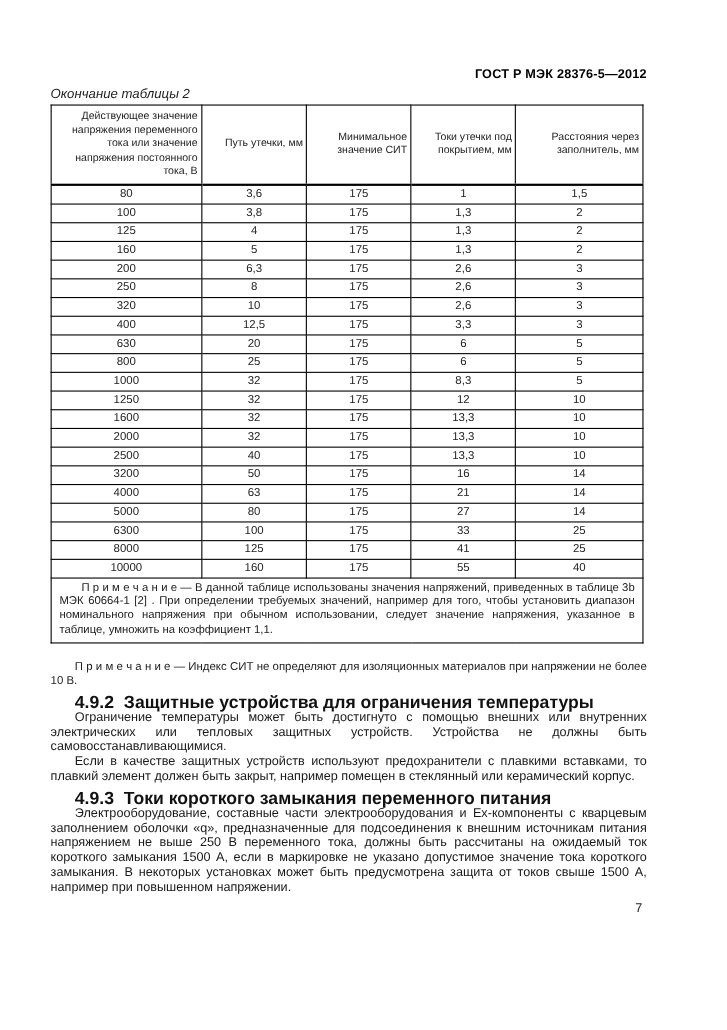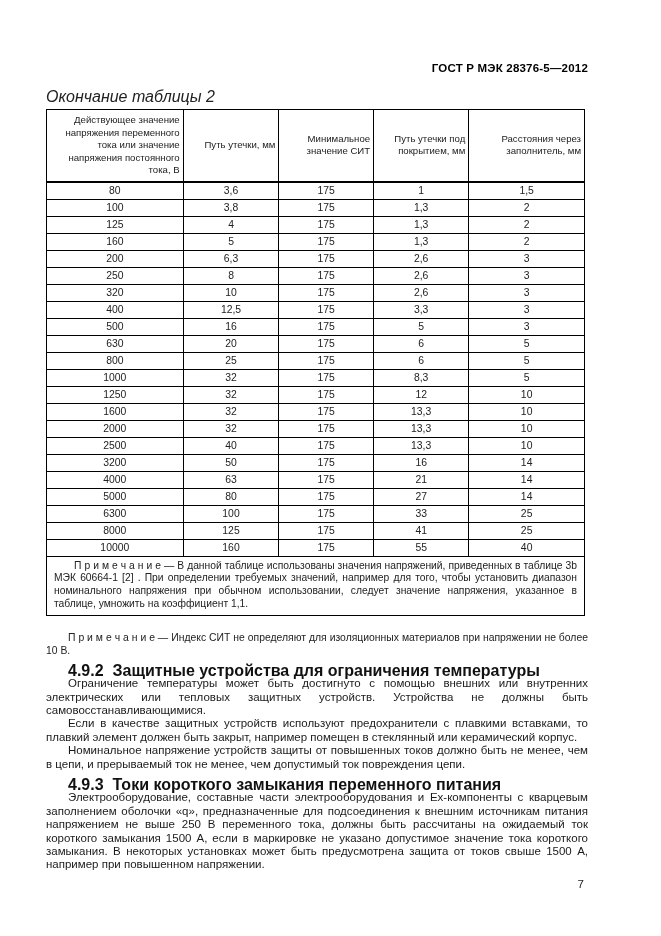--- a/index.html
+++ b/index.html
@@ -17,22 +17,22 @@
     width:542px;
   }
   .doc-header{
     text-align:right;
     font-size:11.5px;
     font-weight:bold;
     letter-spacing:.2px;
     color:#000;
   }
   .table-caption{
-    margin-top:14px;
-    font-size:16px;
+    margin-top:4px;
+    font-size:12px;
     font-style:italic;
     color:#222;
   }
   table.volt{
     margin-top:3px;
     width:539px;
     border-collapse:collapse;
     border:1.5px solid #000;
     table-layout:fixed;
   }
@@ -113,21 +113,21 @@
       <col style="width:17.8%">
       <col style="width:17.6%">
       <col style="width:17.7%">
       <col style="width:21.5%">
     </colgroup>
     <thead>
       <tr>
         <th>Действующее значение напряжения переменного тока или значение напряжения постоянного тока, В</th>
         <th>Путь утечки, мм</th>
         <th>Минимальное значение СИТ</th>
-        <th>Путь утечки под покрытием, мм</th>
+        <th>Токи утечки под покрытием, мм</th>
         <th>Расстояния через заполнитель, мм</th>
       </tr>
     </thead>
     <tbody>
         <tr>
           <td>80</td>
           <td>3,6</td>
           <td>175</td>
           <td>1</td>
           <td>1,5</td>
@@ -172,27 +172,20 @@
           <td>10</td>
           <td>175</td>
           <td>2,6</td>
           <td>3</td>
         </tr>
         <tr>
           <td>400</td>
           <td>12,5</td>
           <td>175</td>
           <td>3,3</td>
-          <td>3</td>
-        </tr>
-        <tr>
-          <td>500</td>
-          <td>16</td>
-          <td>175</td>
-          <td>5</td>
           <td>3</td>
         </tr>
         <tr>
           <td>630</td>
           <td>20</td>
           <td>175</td>
           <td>6</td>
           <td>5</td>
         </tr>
         <tr>
@@ -288,21 +281,20 @@
   </table>
 
   <div class="note-par">П р и м е ч а н и е — Индекс СИТ не определяют для изоляционных материалов при напряжении не более 10 В.</div>
 
   <div class="sec-heading">
     <span class="num">4.9.2</span><span>Защитные устройства для ограничения температуры</span>
   </div>
 
   <p class="body-par">Ограничение температуры может быть достигнуто с помощью внешних или внутренних электрических или тепловых защитных устройств. Устройства не должны быть самовосстанавливающимися.</p>
   <p class="body-par">Если в качестве защитных устройств используют предохранители с плавкими вставками, то плавкий элемент должен быть закрыт, например помещен в стеклянный или керамический корпус.</p>
-  <p class="body-par">Номинальное напряжение устройств защиты от повышенных токов должно быть не менее, чем в цепи, и прерываемый ток не менее, чем допустимый ток повреждения цепи.</p>
 
   <div class="sec-heading">
     <span class="num">4.9.3</span><span>Токи короткого замыкания переменного питания</span>
   </div>
 
   <p class="body-par">Электрооборудование, составные части электрооборудования и Ех-компоненты с кварцевым заполнением оболочки «q», предназначенные для подсоединения к внешним источникам питания напряжением не выше 250 В переменного тока, должны быть рассчитаны на ожидаемый ток короткого замыкания 1500 А, если в маркировке не указано допустимое значение тока короткого замыкания. В некоторых установках может быть предусмотрена защита от токов свыше 1500 А, например при повышенном напряжении.</p>
 
   <div class="page-number">7</div>
 
 </div>

